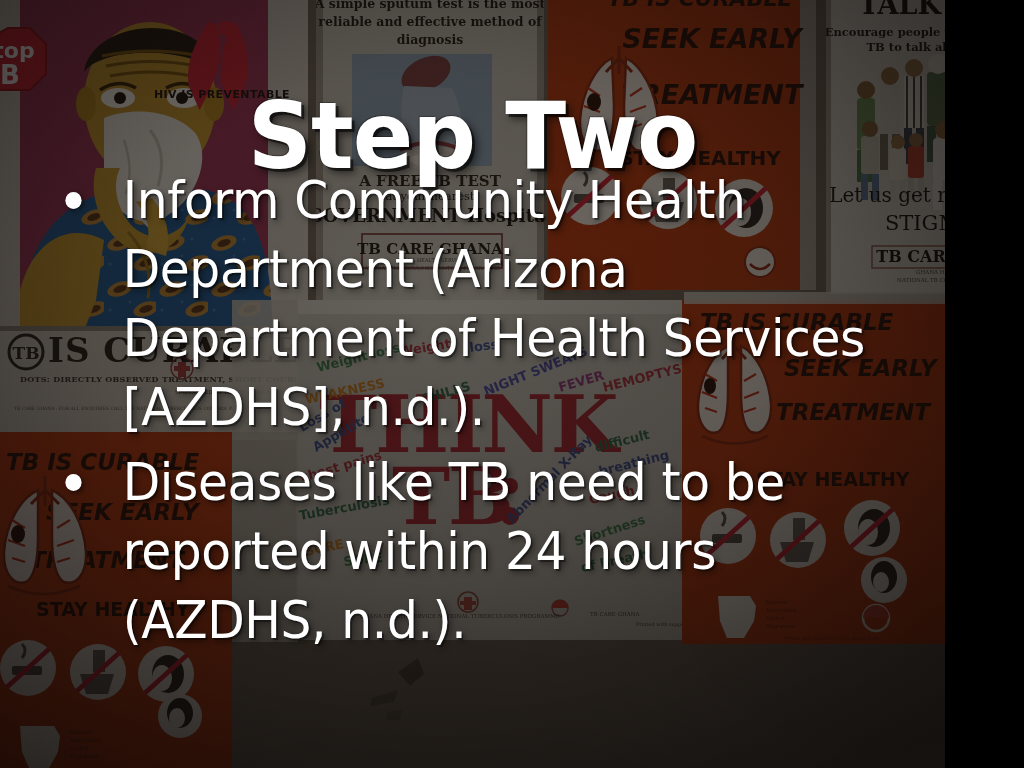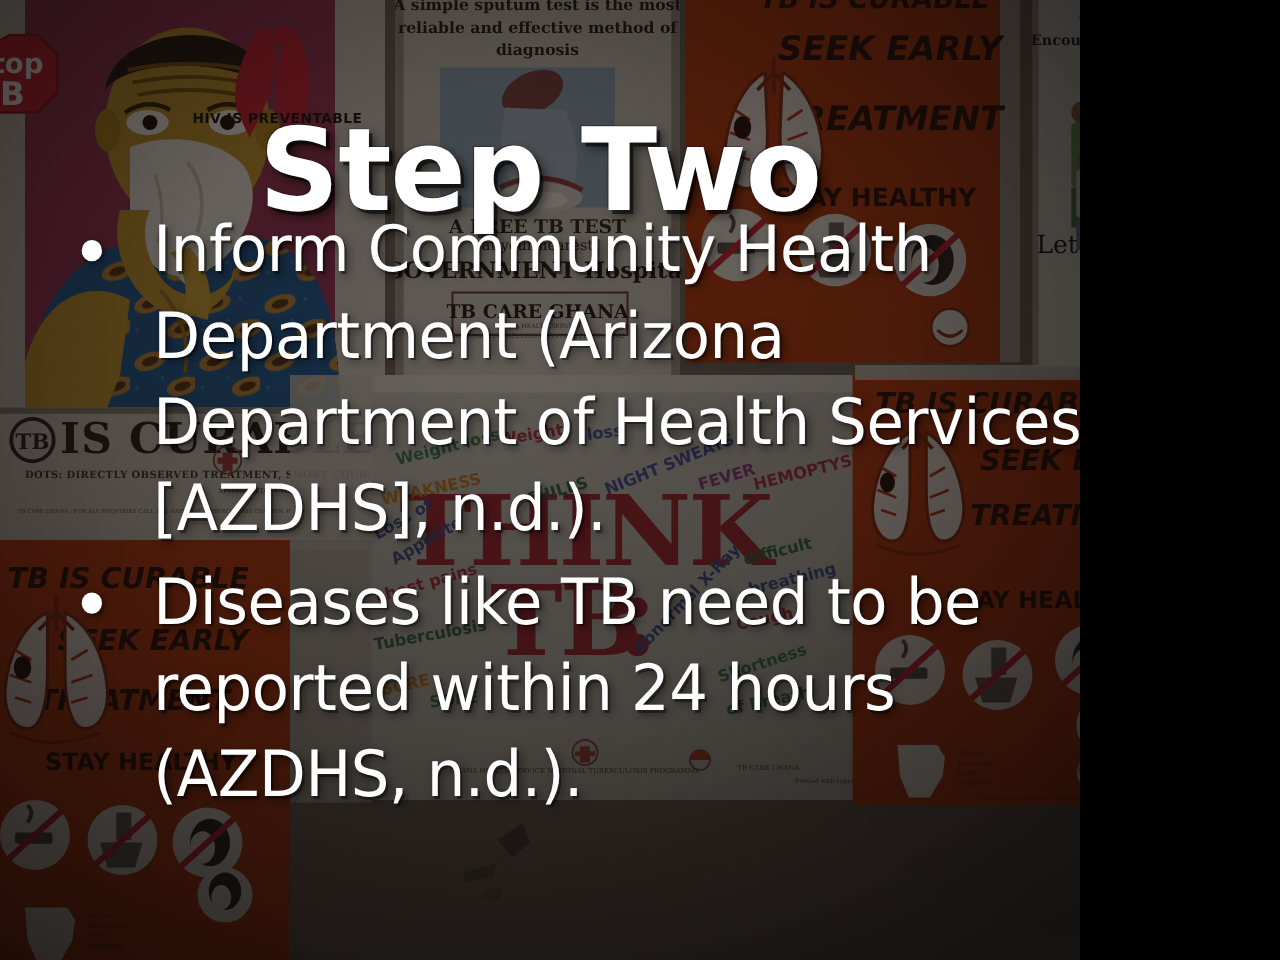--- a/index.html
+++ b/index.html
@@ -3,21 +3,21 @@
 <meta charset="utf-8">
 <title>Step Two</title>
 <style>
   html, body {
     margin: 0;
     padding: 0;
     background: #000;
   }
   #slide {
     position: relative;
-    width: 864px;
+    width: 945px;
     height: 768px;
     overflow: hidden;
     font-family: "DejaVu Sans", sans-serif;
     background: #0f766e;
   }
 
   
   #bg-photo {
     position: absolute;
     inset: 0;

